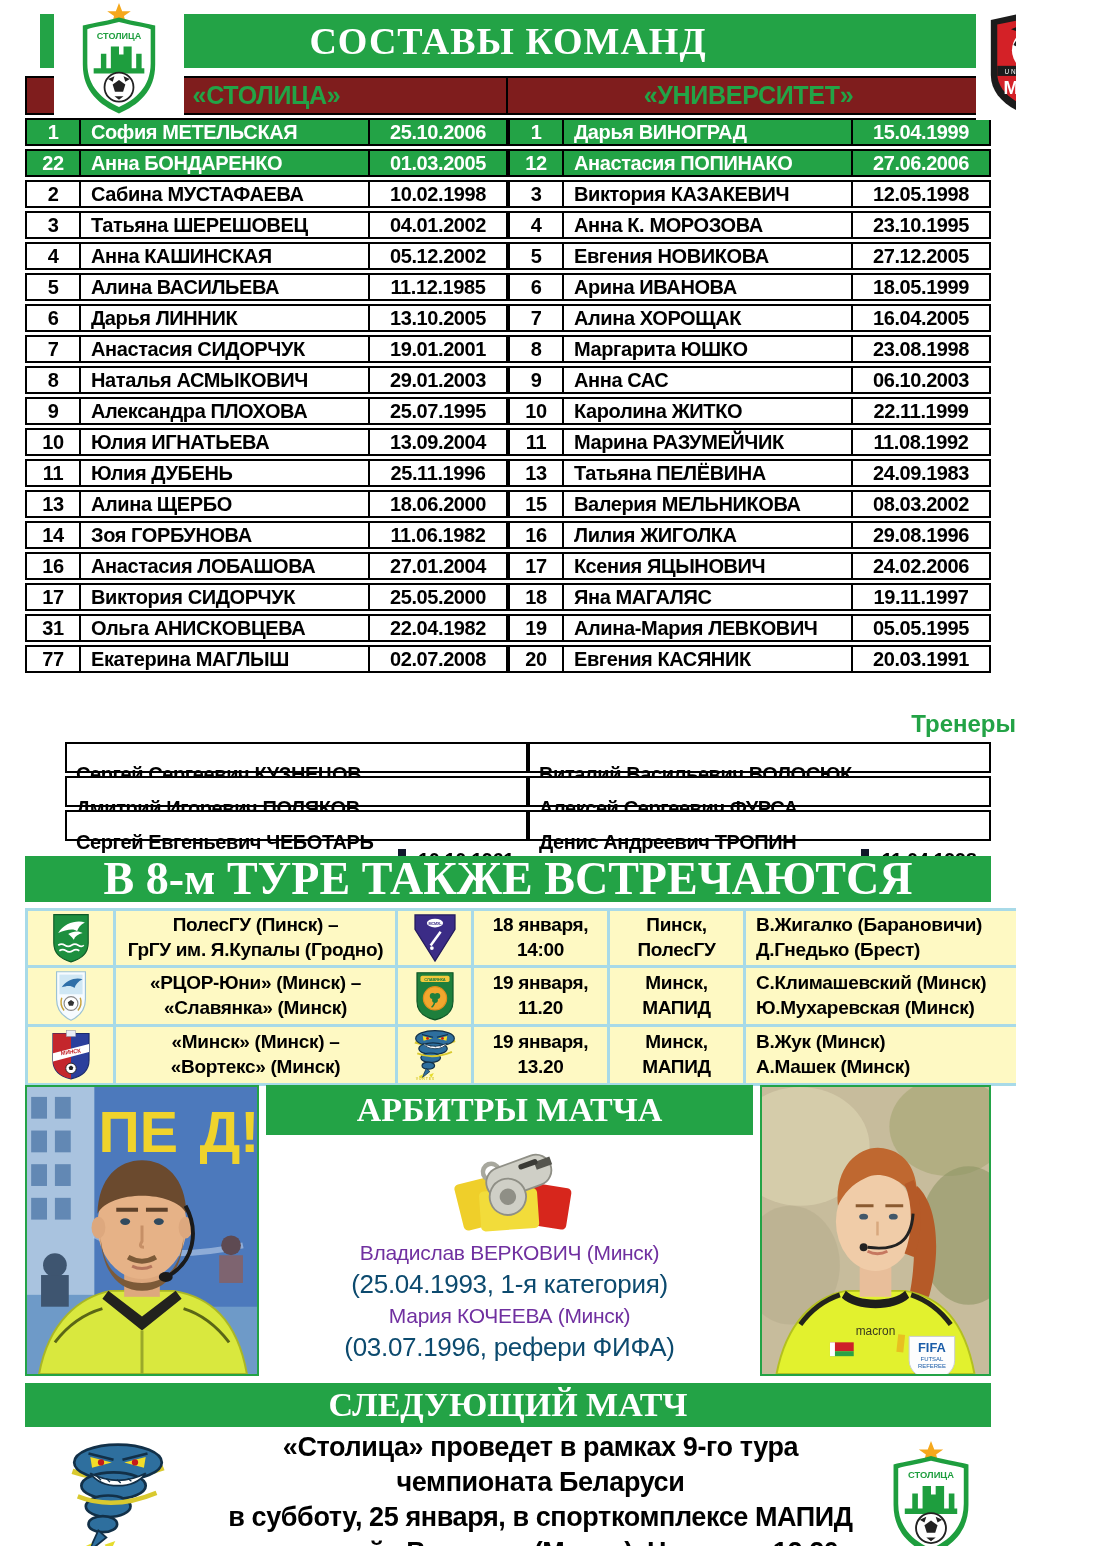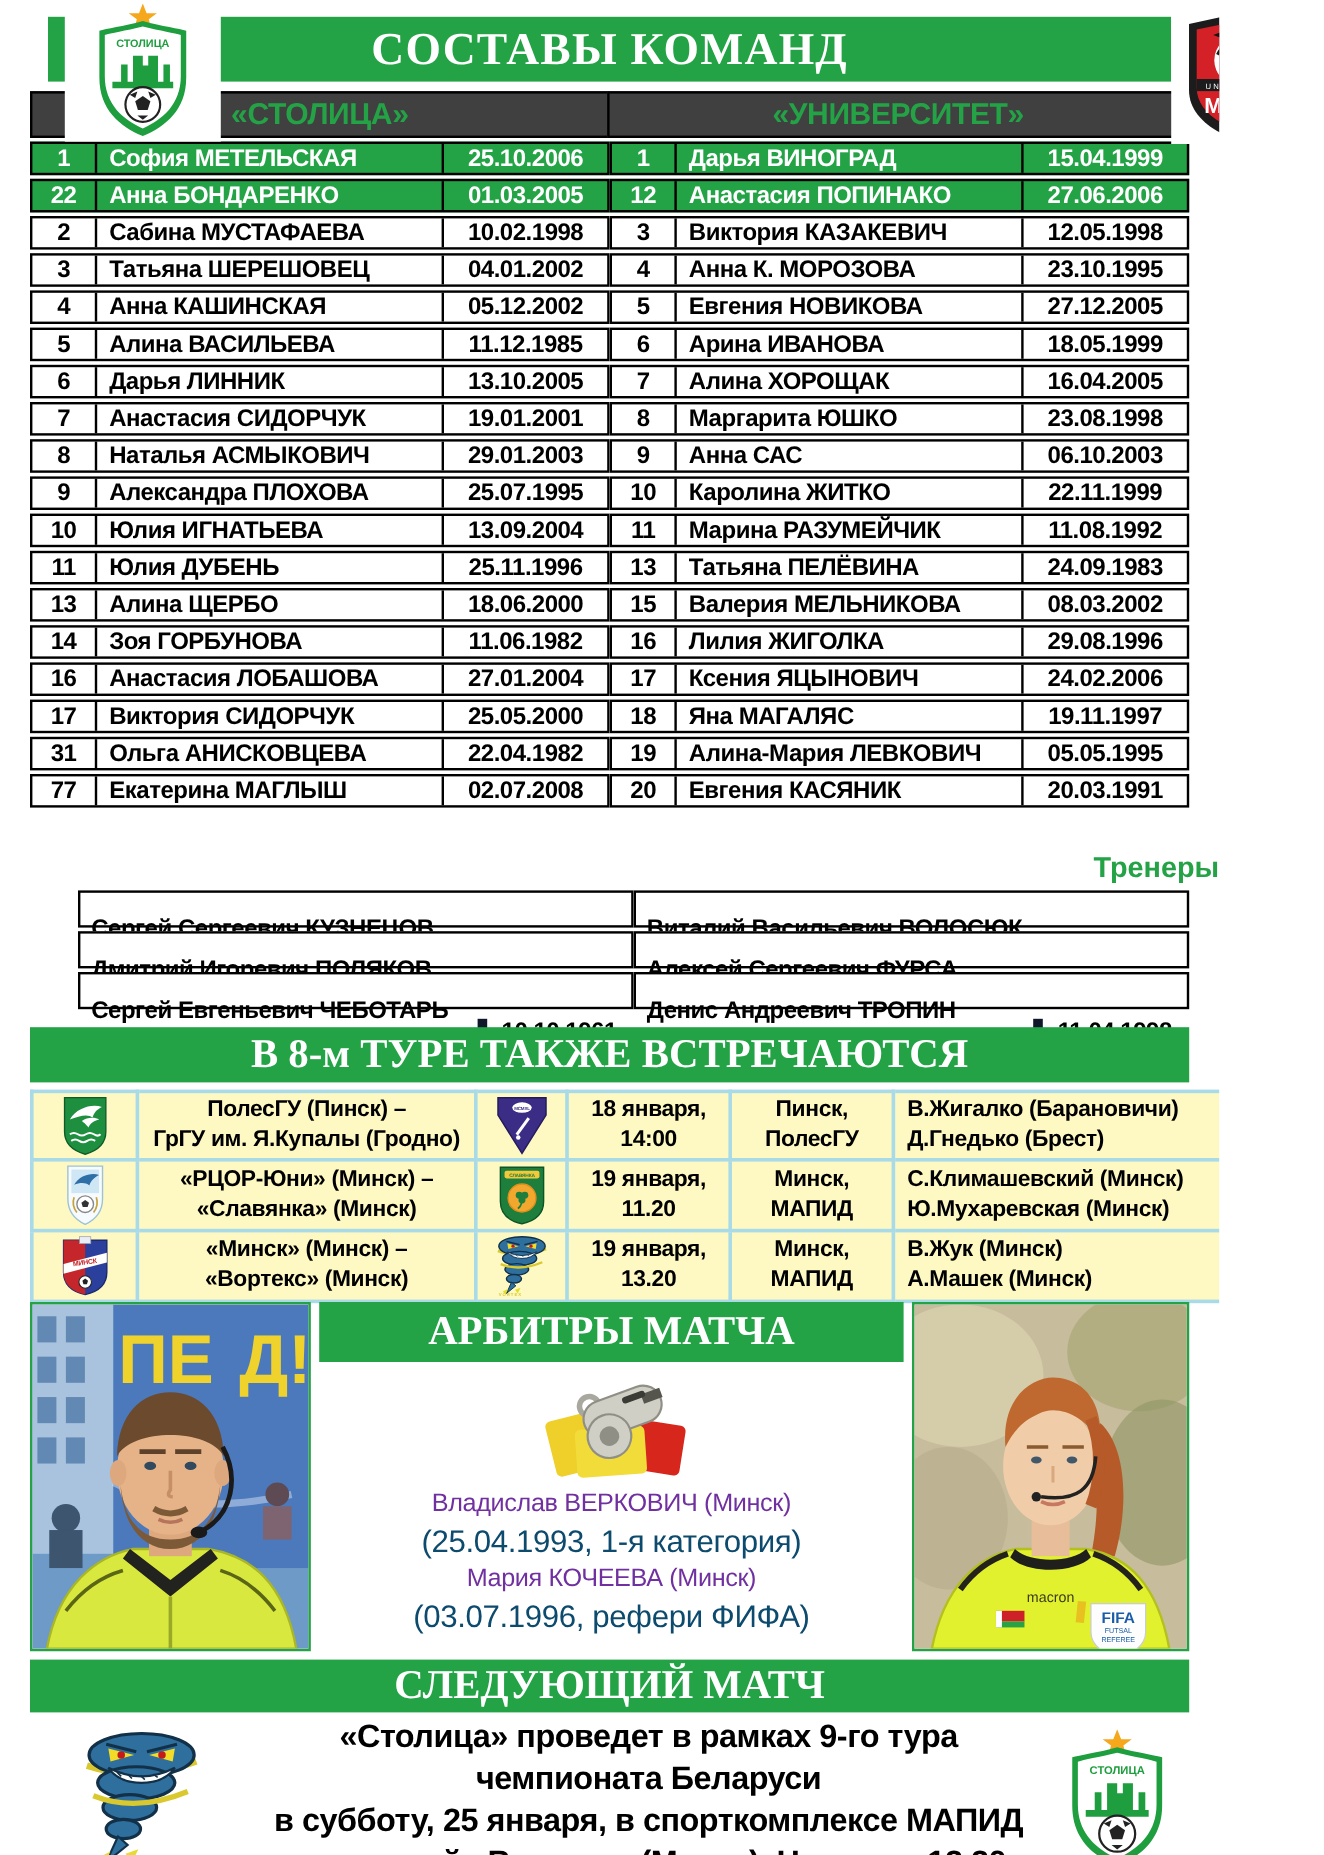--- a/index.html
+++ b/index.html
@@ -17,21 +17,21 @@
              color:#fff;font-family:"Liberation Serif",serif;font-weight:bold;font-size:38px;
              text-align:center;line-height:54px;letter-spacing:1px;}
   .crest-box{position:absolute;background:#fff;display:flex;align-items:center;justify-content:center;z-index:5;}
   .crest-left{left:54px;top:2px;width:130px;height:116px;}
   .crest-right{left:976px;top:8px;width:114px;height:112px;}
 
   
   .teams-wrap{position:absolute;left:25px;right:25px;top:76px;}
   .team-heads{display:grid;grid-template-columns:1fr 1fr;}
   .team-head{border:2px solid #000;text-align:center;font-weight:bold;font-size:25px;
-             color:var(--green);padding:3px 0;background:#404040;letter-spacing:-0.3px;}
+             color:var(--green);padding:3px 0;background:#7f1d1d;letter-spacing:-0.3px;}
   .team-head.right{margin-left:-2px;}
   .rosters{display:grid;grid-template-columns:1fr 1fr;margin-top:3px;}
   .roster{display:flex;flex-direction:column;gap:3px;}
   .roster-row{border:2px solid #000;display:grid;grid-template-columns:52px 1fr 138px;
               background:#fff;height:28px;}
   .roster-row>div{display:flex;align-items:center;font-weight:bold;font-size:20px;letter-spacing:-0.4px;}
   .roster-row .c-num{justify-content:center;}
   .roster-row .c-name{border-left:2px solid #000;padding-left:10px;}
   .roster-row .c-dob{border-left:2px solid #000;justify-content:center;}
   .roster-row.gk{background:var(--green);color:#fff;}
@@ -42,21 +42,21 @@
   .coaches{position:absolute;top:742px;left:25px;right:25px;display:grid;grid-template-columns:1fr 1fr;padding-left:40px;}
   .coach-col{display:flex;flex-direction:column;gap:3px;}
   .coach-row{border:2px solid #000;display:grid;grid-template-columns:1fr 128px;height:31px;background:#fff;}
   .coach-row>div{display:flex;align-items:center;font-weight:bold;font-size:20px;letter-spacing:-0.4px;}
   .coach-row .c-name{padding-left:9px;}
   .coach-row .c-dob{border-left:8px solid #0f172a;justify-content:center;margin-top:37px;}
 
   
   .banner{background:var(--green);color:#fff;font-family:"Liberation Serif",serif;font-weight:bold;
           text-align:center;}
-  .banner-tour{position:absolute;top:856px;left:25px;right:25px;height:46px;font-size:34px;line-height:46px;}
+  .banner-tour{position:absolute;top:856px;left:25px;right:25px;height:46px;font-size:46px;line-height:46px;}
   .banner-next{position:absolute;top:1383px;left:25px;right:25px;height:44px;font-size:34px;line-height:44px;}
 
   
   .matches{position:absolute;top:908px;left:25px;width:1053px;border-collapse:collapse;}
   .matches td{border:3px solid var(--blue);background:#fef9c3;font-weight:bold;font-size:19px;
               text-align:center;padding:2px 4px;line-height:1.3;height:54px;letter-spacing:-0.3px;}
   .matches td.refs{text-align:left;padding-left:10px;}
   .matches svg{vertical-align:middle;}
 
   

